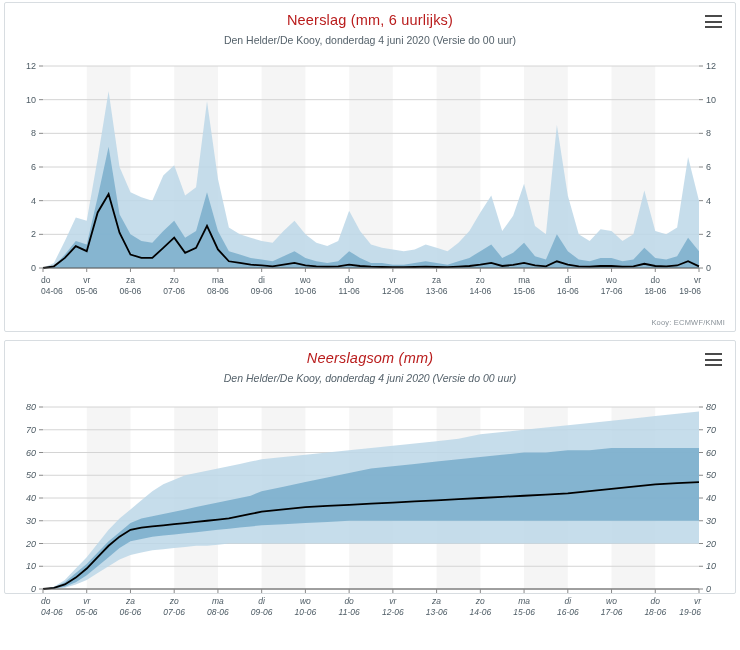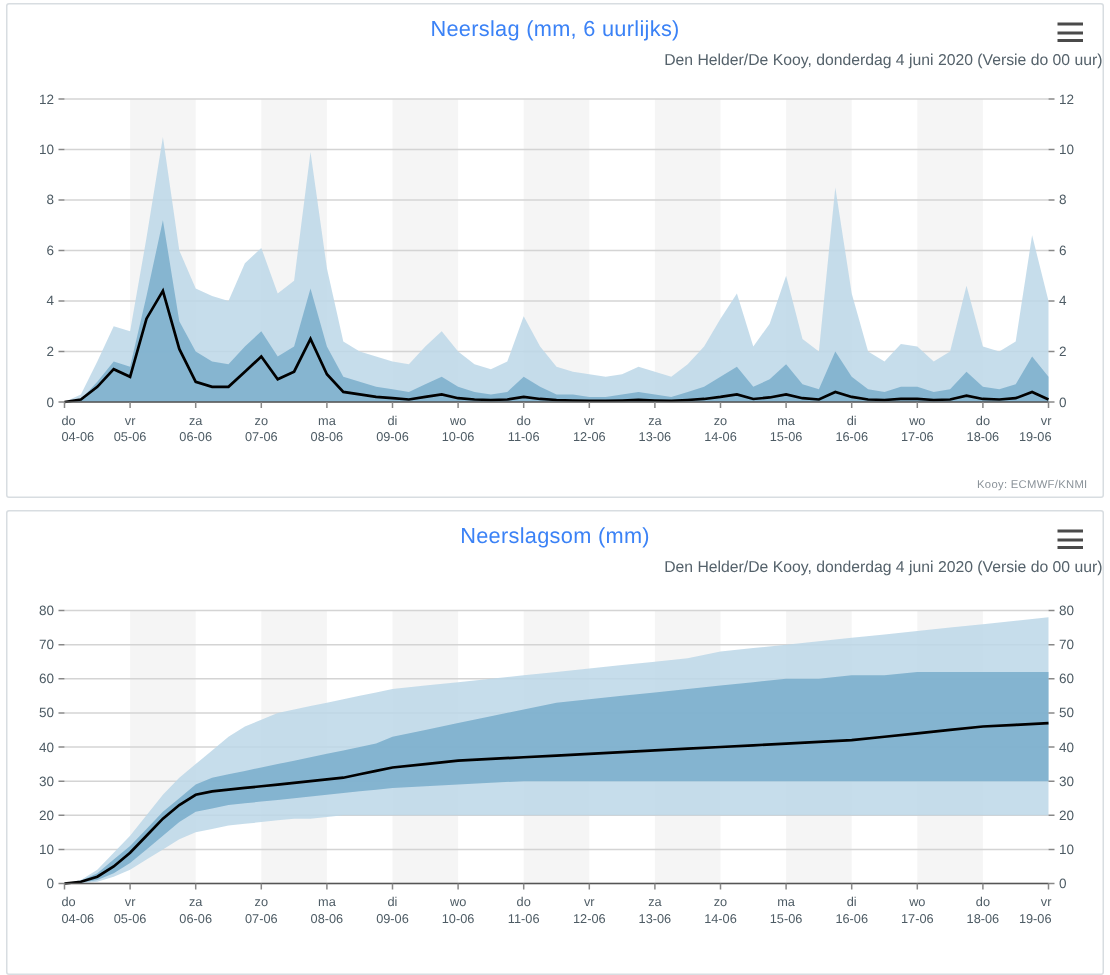--- a/index.html
+++ b/index.html
@@ -18,31 +18,31 @@
   .panel {
     position: absolute;
     left: 4px;
     width: 732px;
     background: #ffffff;
     border: 1px solid #d8dde1;
     border-radius: 2px;
     box-sizing: border-box;
   }
   #panel-top { top: 2px; height: 330px; }
-  #panel-bottom { top: 340px; height: 310px; }
+  #panel-bottom { top: 340px; height: 254px; font-style: italic; }
 
   .chart-title {
     text-align: center;
     font-size: 14.5px;
-    color: #3b82f6;
+    color: #b91c1c;
     padding-top: 9px;
     letter-spacing: 0.2px;
   }
   .chart-subtitle {
-    text-align: right;
+    text-align: center;
     font-size: 10.5px;
     color: #55626b;
     padding-top: 6px;
   }
   .menu-icon {
     position: absolute;
     right: 13px;
     top: 12px;
     width: 17px;
     height: 13px;

